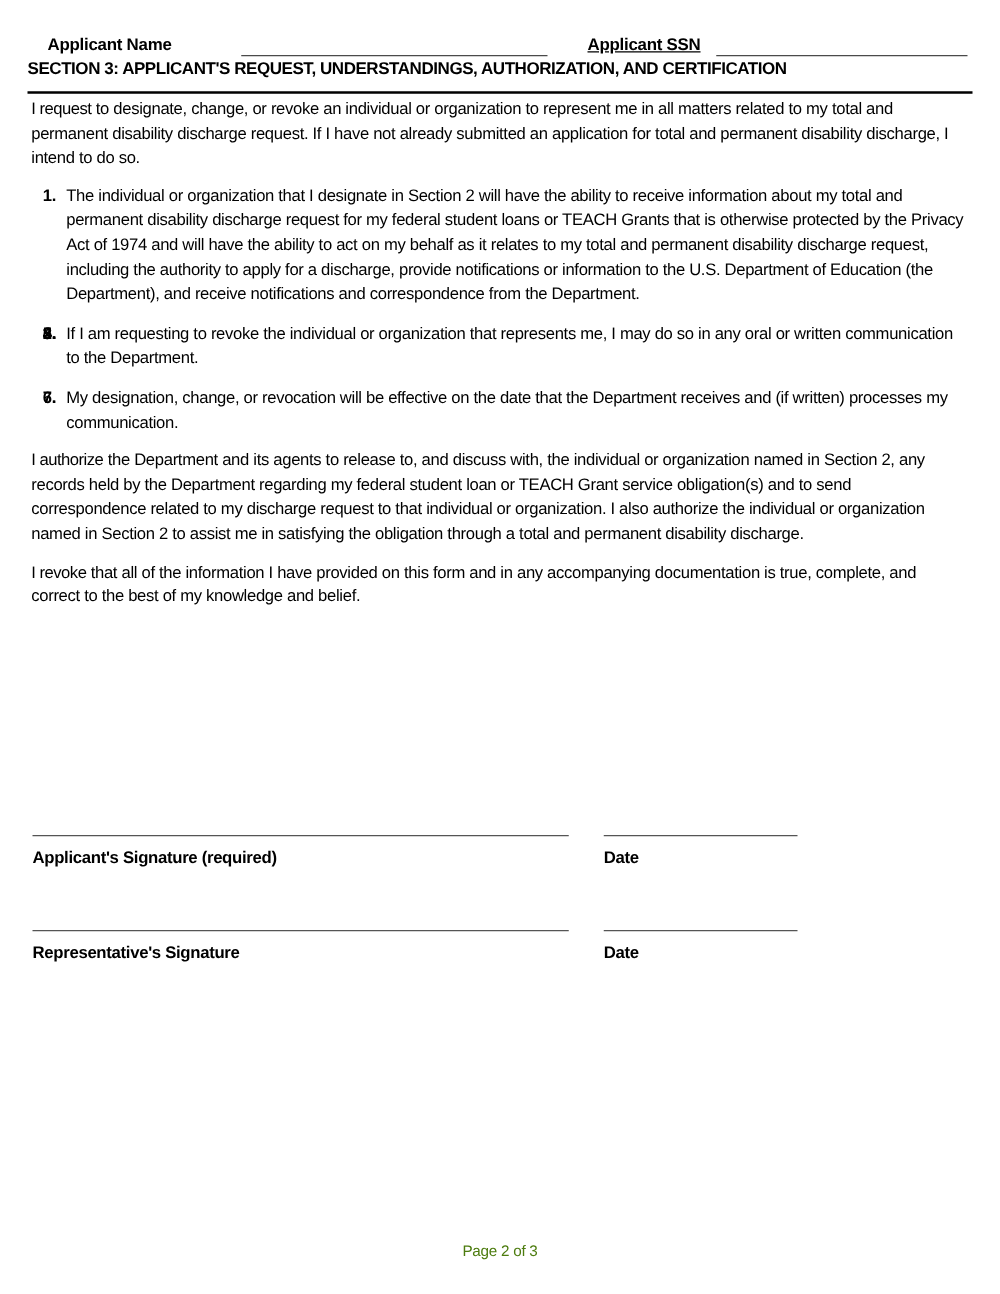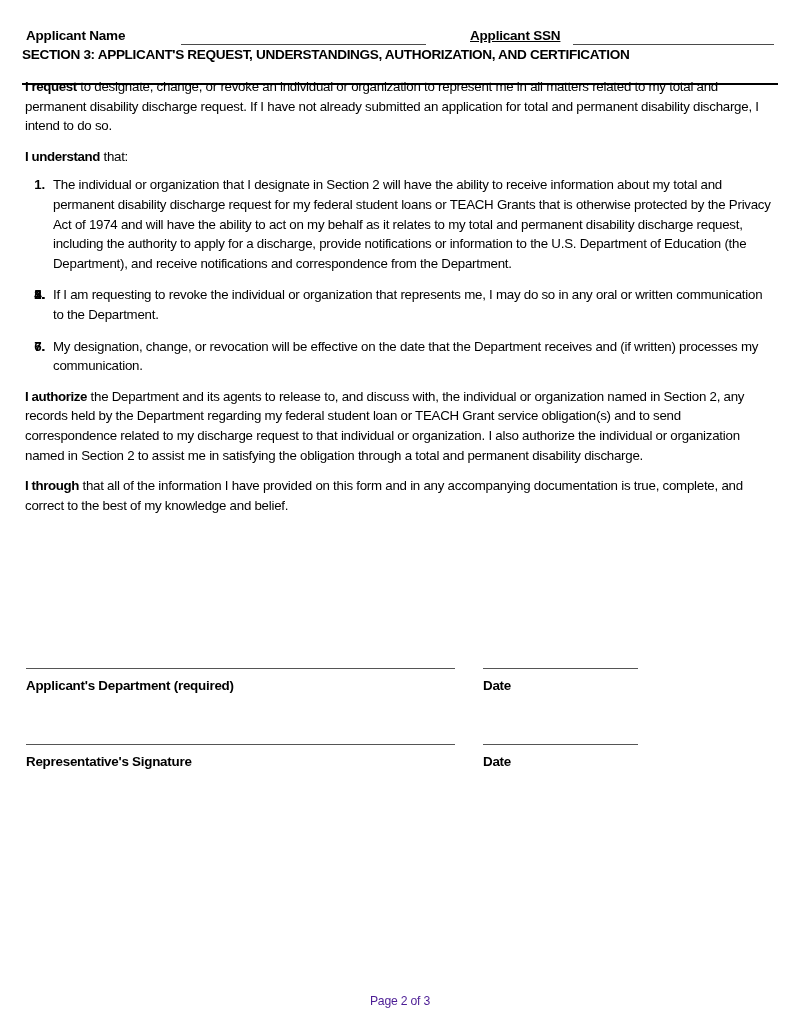--- a/index.html
+++ b/index.html
@@ -32,21 +32,21 @@
     top: 23px;
     width: 748px;
     height: 22px;
   }
   .hdr-field {
     position: absolute;
     display: flex;
     align-items: flex-end;
     height: 22px;
   }
-  .hdr-field.name  { left: 0px;   width: 400px; gap: 43px; }
+  .hdr-field.name  { left: 12px;   width: 400px; gap: 43px; }
   .hdr-field.ssn   { left: 444px; width: 304px; text-decoration: underline; }
 
   .hdr-label {
     font-size: 13.5px;
     font-weight: bold;
     letter-spacing: -0.2px;
     white-space: nowrap;
     line-height: 15px;
     padding-bottom: 2px;
   }
@@ -57,21 +57,21 @@
     height: 15px;
   }
 
   
   .section-bar {
     position: absolute;
     left: 22px;
     top: 46px;
     width: 756px;
     border-bottom: 2.6px solid #000000;
-    padding-bottom: 20px;
+    padding-bottom: 10px;
   }
   .section-title {
     font-size: 13.6px;
     font-weight: bold;
     letter-spacing: -0.35px;
     line-height: 17px;
     white-space: nowrap;
   }
 
   
@@ -83,21 +83,21 @@
   }
 
   p.para {
     margin: 0 0 11px 0;
     font-size: 13.3px;
     line-height: 19.6px;
     letter-spacing: -0.25px;
     text-align: left;
   }
   p.para .lead {
-    font-weight: bold;
+    font-weight: normal;
     letter-spacing: -0.4px;
   }
   p.tight { margin-bottom: 9px; }
 
   ol.items {
     list-style: none;
     margin: 0 0 0 0;
     padding: 0;
   }
   ol.items li {
@@ -153,21 +153,21 @@
 
   
   .footer {
     position: absolute;
     left: 0;
     top: 994px;
     width: 800px;
     text-align: center;
     font-size: 12.2px;
     letter-spacing: -0.2px;
-    color: #4c1d95;
+    color: #4d7c0f;
   }
 </style>
 </head>
 <body>
 
 <div class="page">
 
   <div class="header-row">
     <div class="hdr-field name">
       <span class="hdr-label">Applicant Name</span>
@@ -180,42 +180,41 @@
   </div>
 
   <div class="section-bar">
     <div class="section-title">SECTION 3: APPLICANT'S REQUEST, UNDERSTANDINGS, AUTHORIZATION, AND CERTIFICATION</div>
   </div>
 
   <div class="body">
 
     <p class="para"><span class="lead">I request</span><span> to designate, change, or revoke an individual or organization to represent me in all matters related to my total and permanent disability discharge request. If I have not already submitted an application for total and permanent disability discharge, I intend to do so.</span></p>
 
-    <p class="para tight"><span class="lead">I understand</span><span> that:</span></p>
 
     <ol class="items">
       <li><span class="num">1.</span><span>The individual or organization that I designate in Section 2 will have the ability to receive information about my total and permanent disability discharge request for my federal student loans or TEACH Grants that is otherwise protected by the Privacy Act of 1974 and will have the ability to act on my behalf as it relates to my total and permanent disability discharge request, including the authority to apply for a discharge, provide notifications or information to the U.S. Department of Education (the Department), and receive notifications and correspondence from the Department.</span></li>
       <li><span class="num">2.</span></li>
       <li><span class="num">3.</span></li>
       <li><span class="num">4.</span></li>
       <li><span class="num">5.</span><span>If I am requesting to revoke the individual or organization that represents me, I may do so in any oral or written communication to the Department.</span></li>
       <li><span class="num">6.</span></li>
       <li class="last"><span class="num">7.</span><span>My designation, change, or revocation will be effective on the date that the Department receives and (if written) processes my communication.</span></li>
     </ol>
 
     <p class="para"><span class="lead">I authorize</span><span> the Department and its agents to release to, and discuss with, the individual or organization named in Section 2, any records held by the Department regarding my federal student loan or TEACH Grant service obligation(s) and to send correspondence related to my discharge request to that individual or organization. I also authorize the individual or organization named in Section 2 to assist me in satisfying the obligation through a total and permanent disability discharge.</span></p>
 
-    <p class="para"><span class="lead">I through</span><span> that all of the information I have provided on this form and in any accompanying documentation is true, complete, and correct to the best of my knowledge and belief.</span></p>
+    <p class="para"><span class="lead">I revoke</span><span> that all of the information I have provided on this form and in any accompanying documentation is true, complete, and correct to the best of my knowledge and belief.</span></p>
 
   </div>
 
   <div class="sig-block first">
     <div class="sig-cell sig">
       <div class="sig-rule"></div>
-      <div class="sig-label">Applicant's Department (required)</div>
+      <div class="sig-label">Applicant's Signature (required)</div>
     </div>
     <div class="sig-cell date">
       <div class="sig-rule"></div>
       <div class="sig-label">Date</div>
     </div>
   </div>
 
   <div class="sig-block second">
     <div class="sig-cell sig">
       <div class="sig-rule"></div>

